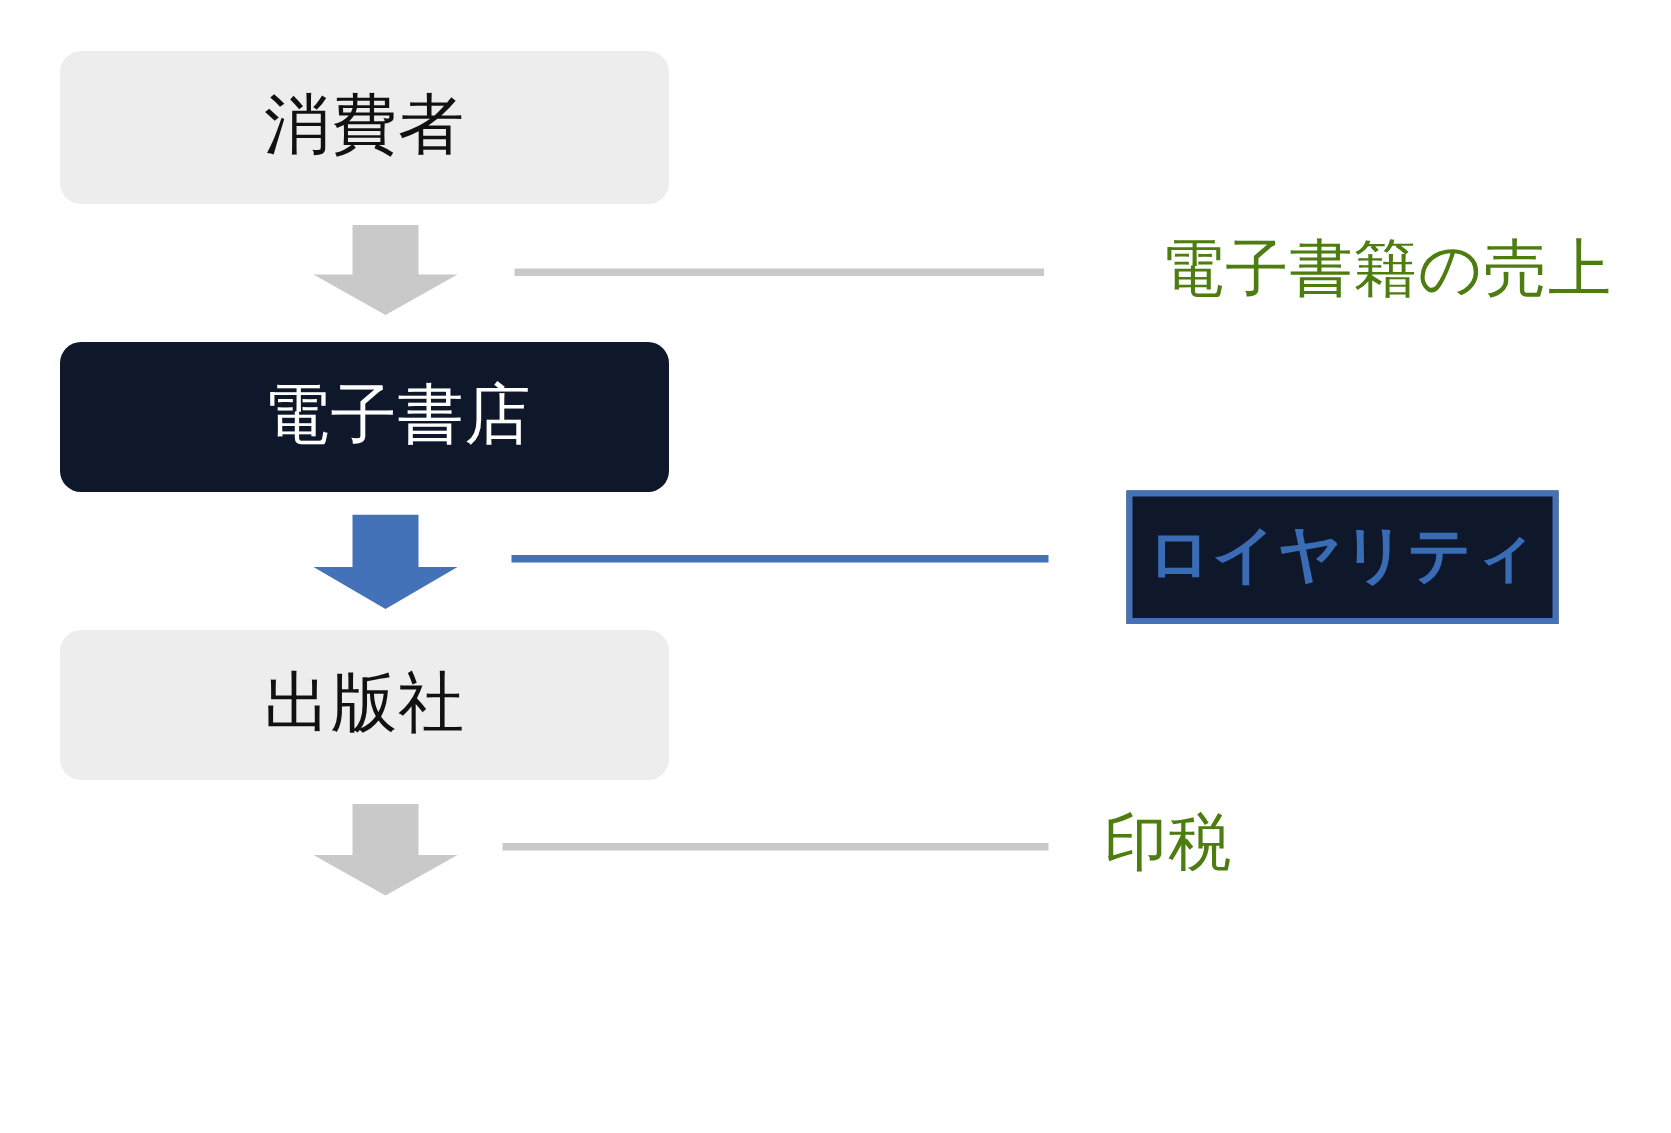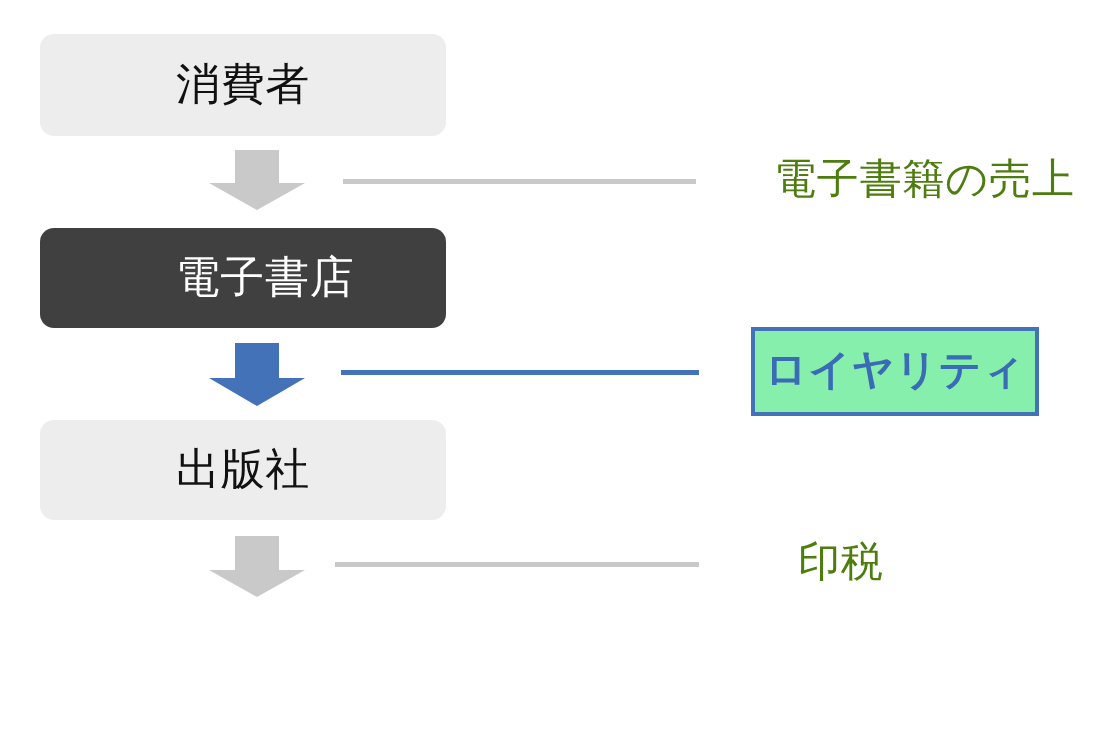--- a/index.html
+++ b/index.html
@@ -38,21 +38,21 @@
     display: block;
     font-size: 44px;
     line-height: 1;
     padding-bottom: 2px;
   }
   .node.gray {
     background: #EDEDED;
     color: #111111;
   }
   .node.blue {
-    background: #404040;
+    background: #0f172a;
     color: #FFFFFF;
     padding-left: 44px;
   }
 
   #node-consumer { top: 34px;  height: 102px; }
   #node-store    { top: 228px; height: 100px; }
   #node-pub      { top: 420px; height: 100px; align-items: center; }
   #node-author   { top: 611px; height: 100px; }
 
   
@@ -84,32 +84,32 @@
   .side-label {
     position: absolute;
     font-size: 42px;
     line-height: 1;
     color: #4d7c0f;
     letter-spacing: 0.02em;
     white-space: nowrap;
     user-select: none;
   }
   #label-sales   { left: 774px; top: 158px; }
-  #label-royalty-tax { left: 798px; top: 541px; }
+  #label-royalty-tax { left: 736px; top: 541px; }
 
   
   #callout-royalty {
     position: absolute;
     left: 751px;
     top: 327px;
     width: 288px;
     height: 89px;
     box-sizing: border-box;
     border: 4px solid #4472B8;
-    background: #86efac;
+    background: #0f172a;
     display: flex;
     align-items: center;
     justify-content: center;
   }
   #callout-royalty .callout-text {
     font-size: 42px;
     font-weight: bold;
     line-height: 1;
     color: #3A6BB5;
     letter-spacing: 0.01em;

